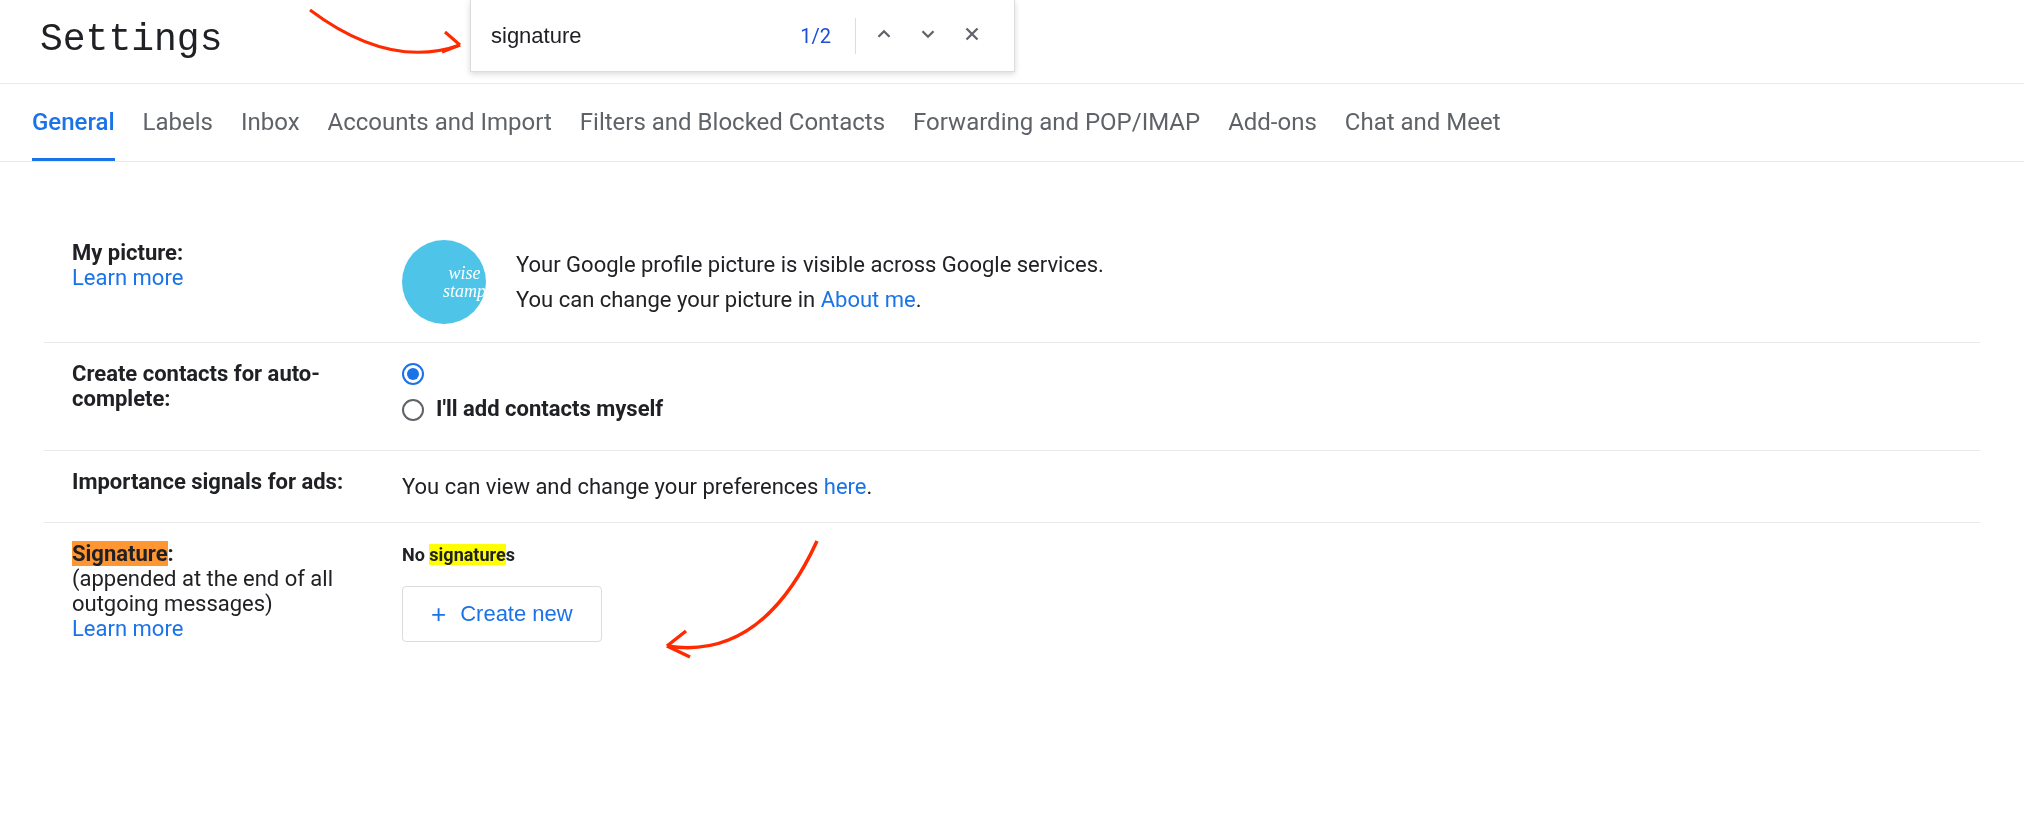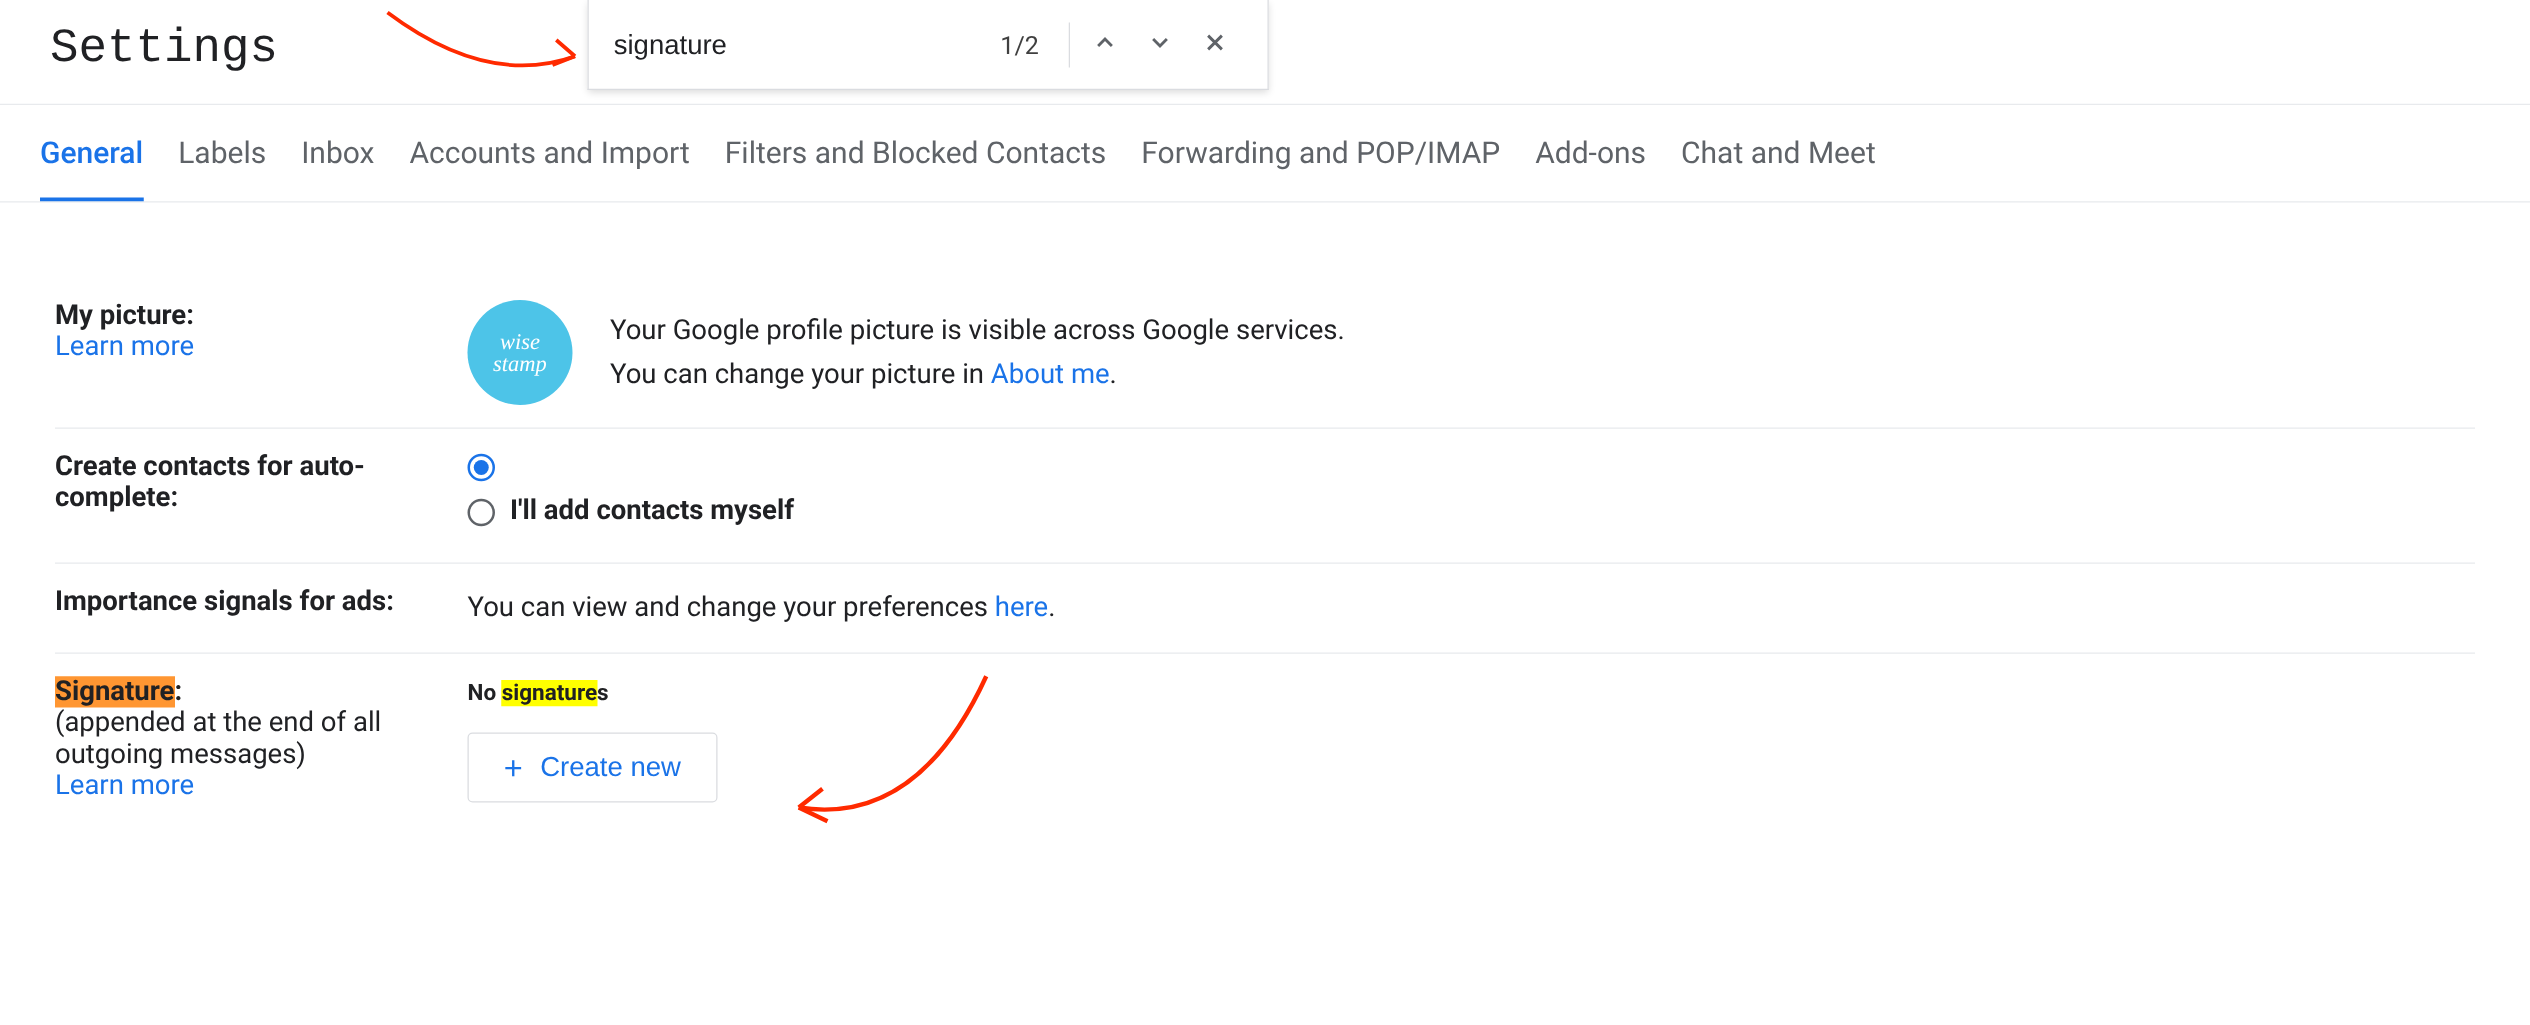--- a/index.html
+++ b/index.html
@@ -38,21 +38,21 @@
     .find-input {
       border: none;
       outline: none;
       font-size: 22px;
       color: #202124;
       flex: 1;
       background: transparent;
     }
     .find-count {
       font-size: 20px;
-      color: #404040;
+      color: #1d4ed8;
       padding: 0 18px;
     }
     .find-divider {
       width: 1px;
       height: 36px;
       background: #dadce0;
       margin: 0 6px;
     }
     .find-btn {
       background: none;
@@ -94,20 +94,21 @@
       padding: 18px 0;
       border-bottom: 1px solid #e8eaed;
       font-size: 22px;
     }
     .setting-row.no-border { border-bottom: none; }
     .setting-label {
       width: 330px;
       flex-shrink: 0;
       font-weight: 700;
       color: #202124;
+      margin-left: 28px;
     }
     .setting-label .sub {
       font-weight: 400;
       color: #202124;
       text-align: center;
     }
     .link {
       color: #1a73e8;
       font-weight: 400;
       cursor: pointer;
@@ -117,21 +118,21 @@
       color: #202124;
       line-height: 1.6;
     }
     .avatar {
       width: 84px;
       height: 84px;
       border-radius: 50%;
       background: #4dc4e8;
       display: inline-flex;
       align-items: center;
-      justify-content: center;
+      justify-content: flex-end;
       color: #fff;
       font-style: italic;
       font-family: cursive;
       font-size: 18px;
       line-height: 1;
       margin-right: 30px;
       vertical-align: middle;
       flex-shrink: 0;
     }
     .body-inline { display: flex; align-items: center; }

